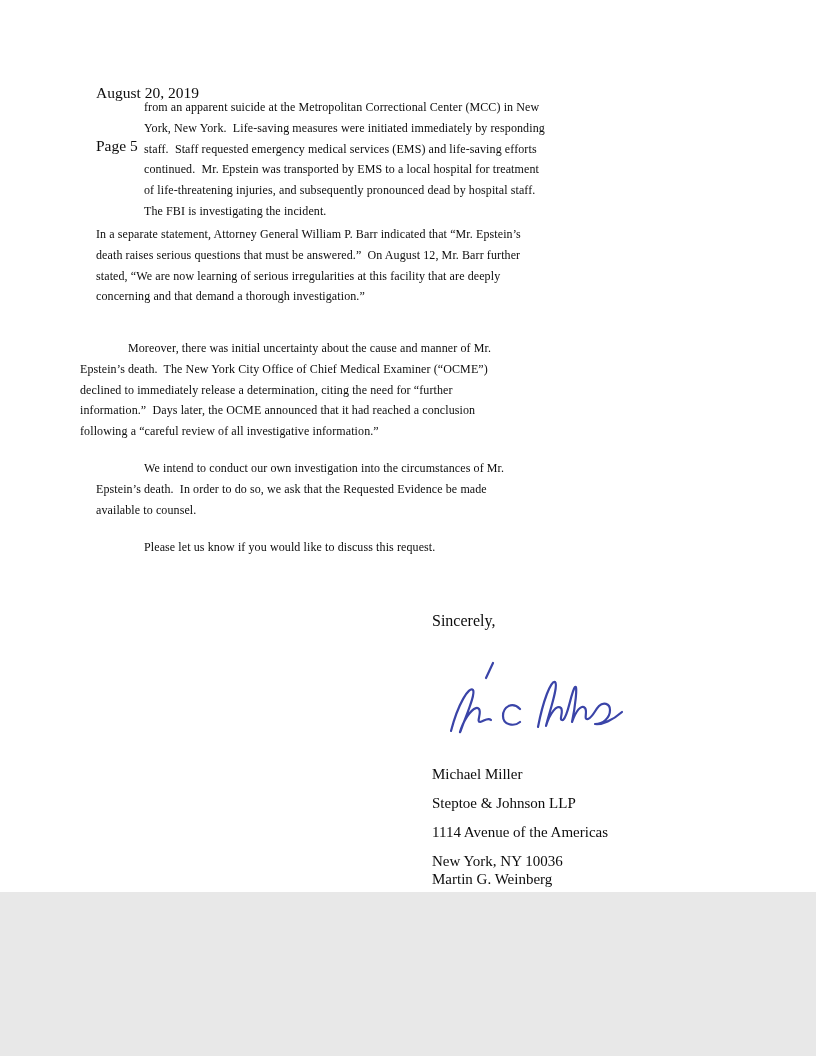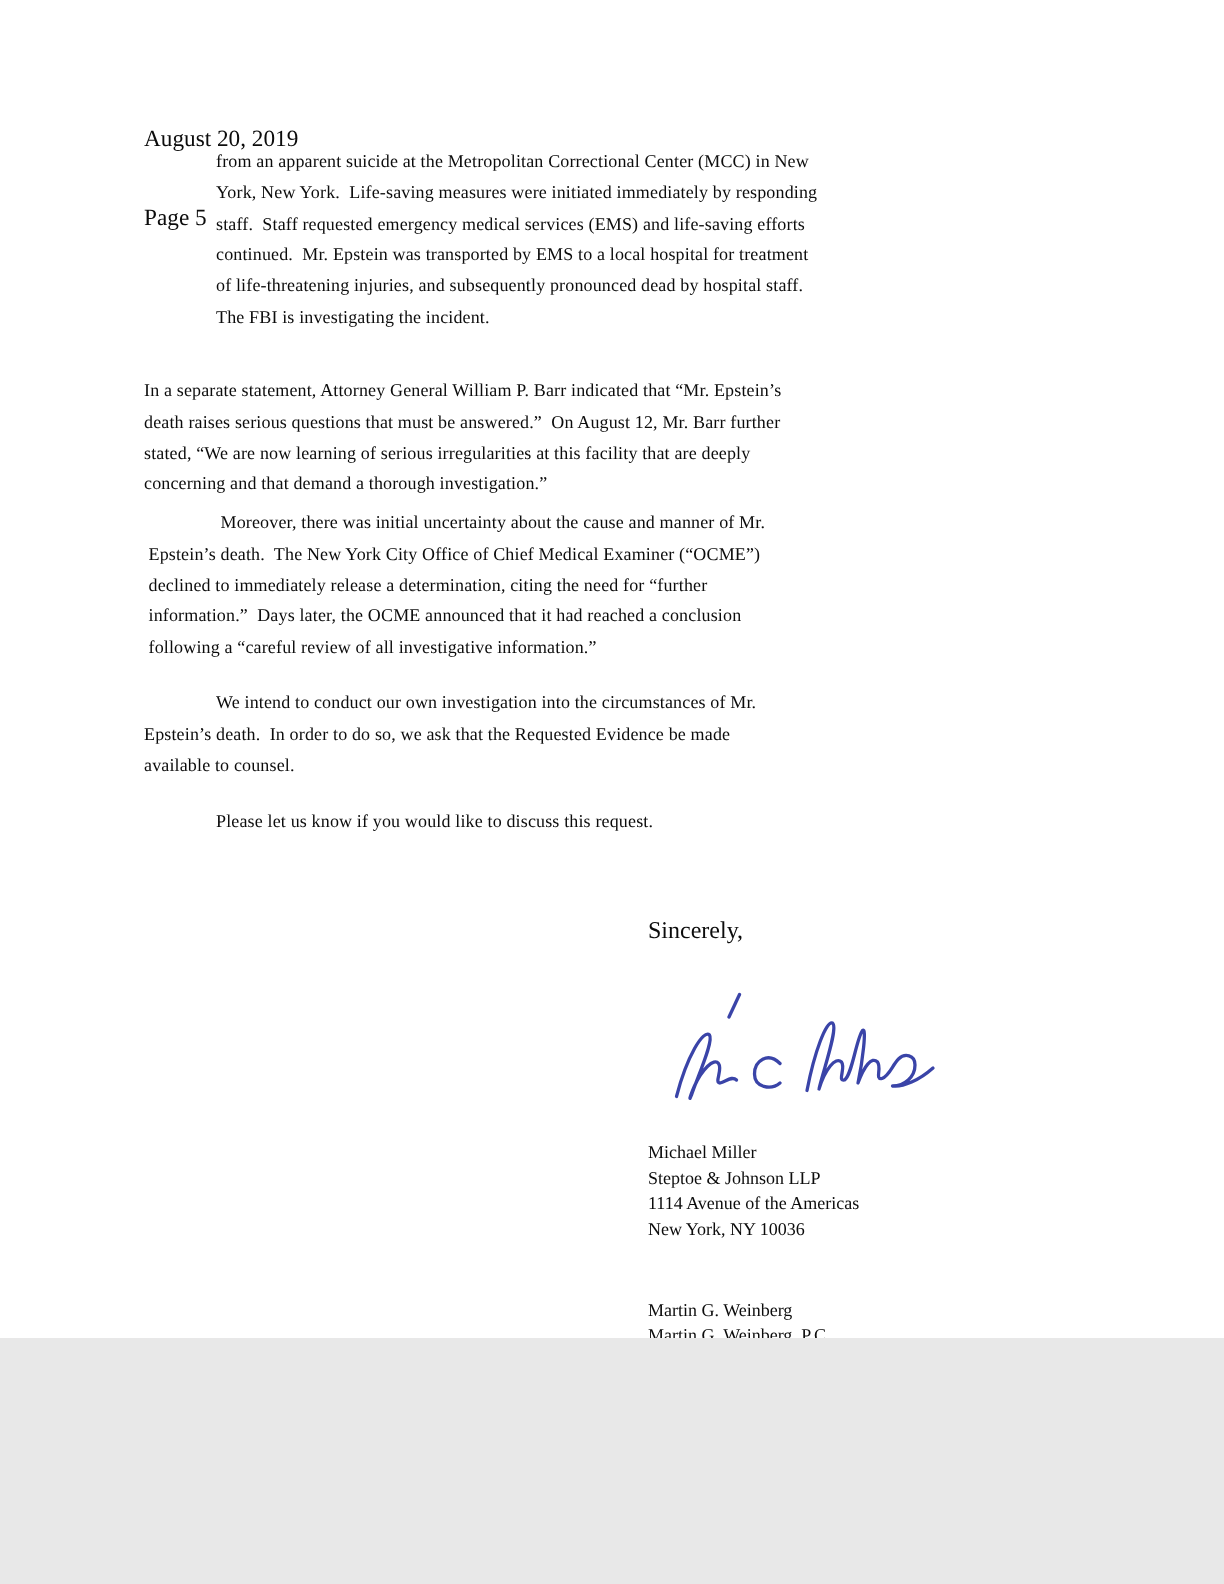--- a/index.html
+++ b/index.html
@@ -21,31 +21,31 @@
     line-height: 17.5px;
     white-space: pre;
   }
   .para {
     font-size: 12px;
     line-height: 20.8px;
     white-space: pre;
     letter-spacing: 0.1px;
   }
   .quote { left: 144px; top: 97px; }
-  .p2 { left: 96px; top: 250px; }
-  .p3 { left: 99px; top: 338px; text-indent: 48px; }
+  .p2 { left: 96px; top: 224px; }
+  .p3 { left: 80px; top: 338px; text-indent: 48px; }
   .p4 { left: 96px; top: 458px; text-indent: 48px; }
   .p5 { left: 96px; top: 537px; text-indent: 48px; }
   .closing { left: 432px; top: 611px; font-size: 16px; line-height: 20.8px; }
   .sig { left: 446px; top: 656px; width: 182px; height: 92px; }
   .sig svg { width: 100%; height: 100%; display: block; }
   .contact {
     left: 432px;
-    font-size: 12px;
-    line-height: 17px;
+    font-size: 15px;
+    line-height: 29px;
     white-space: pre;
   }
   .contact1 { top: 760px; }
   .contact2 { top: 865px; }
 </style>
 </head>
 <body>
 
 <div class="page">
 

